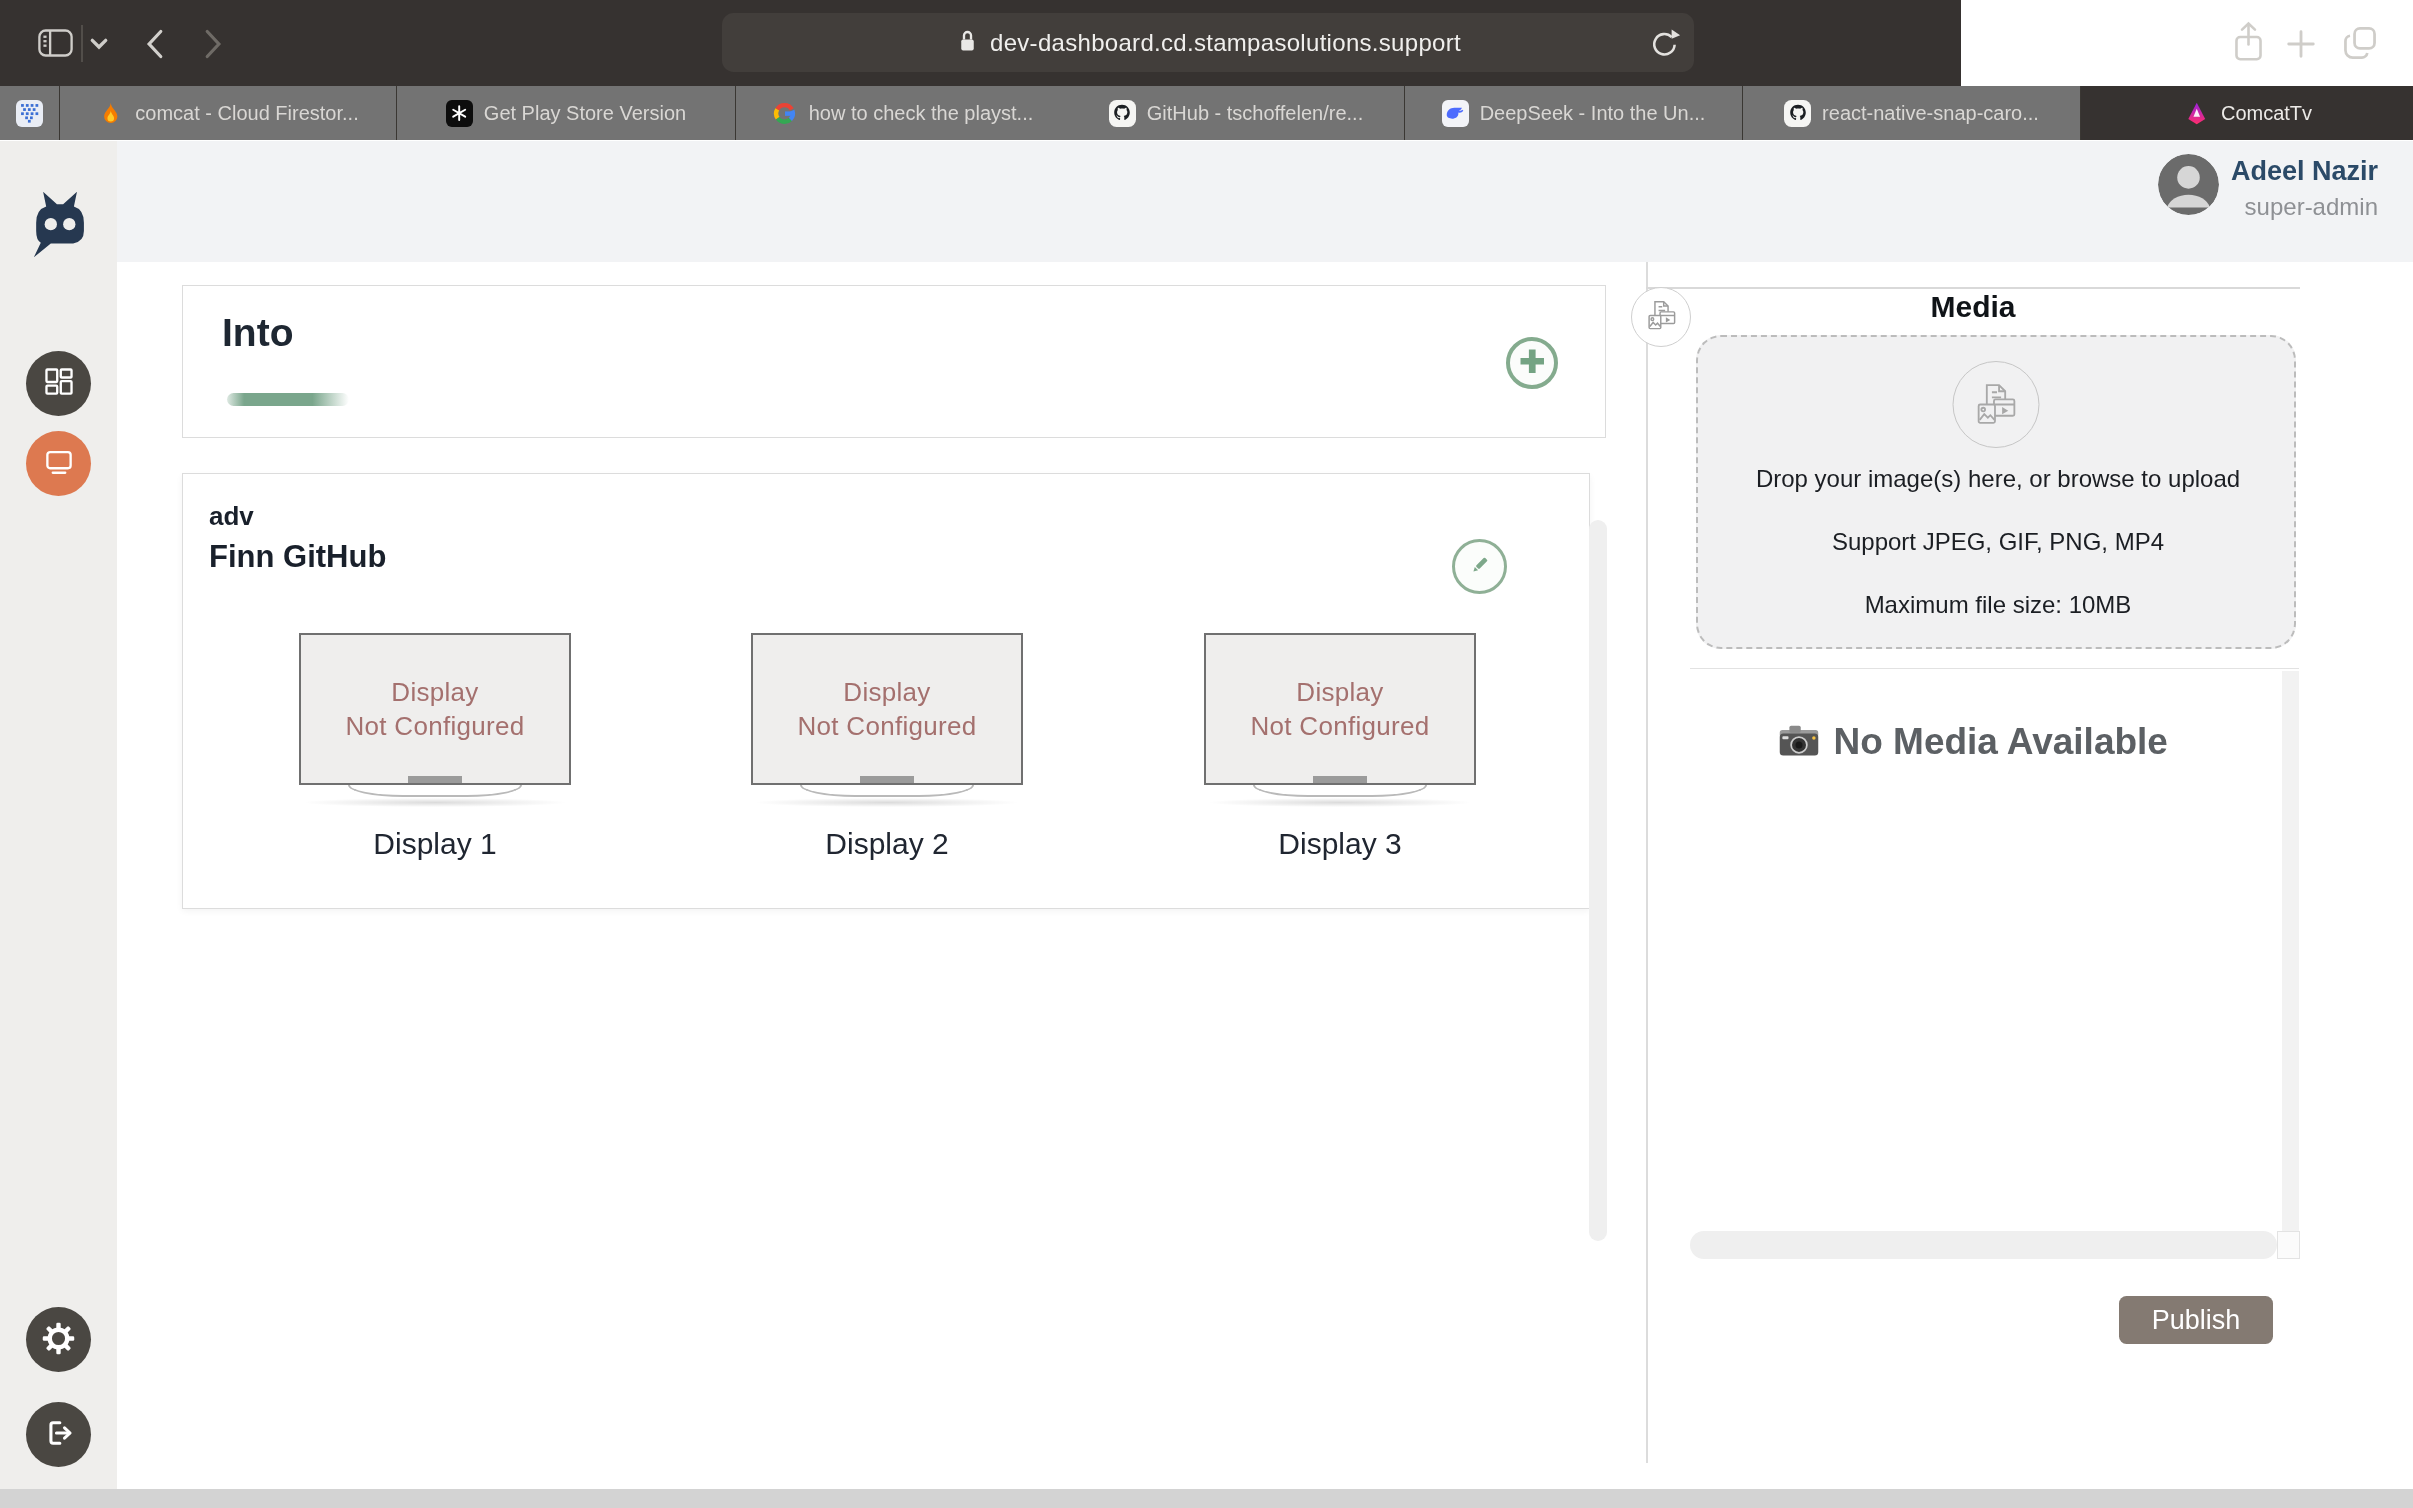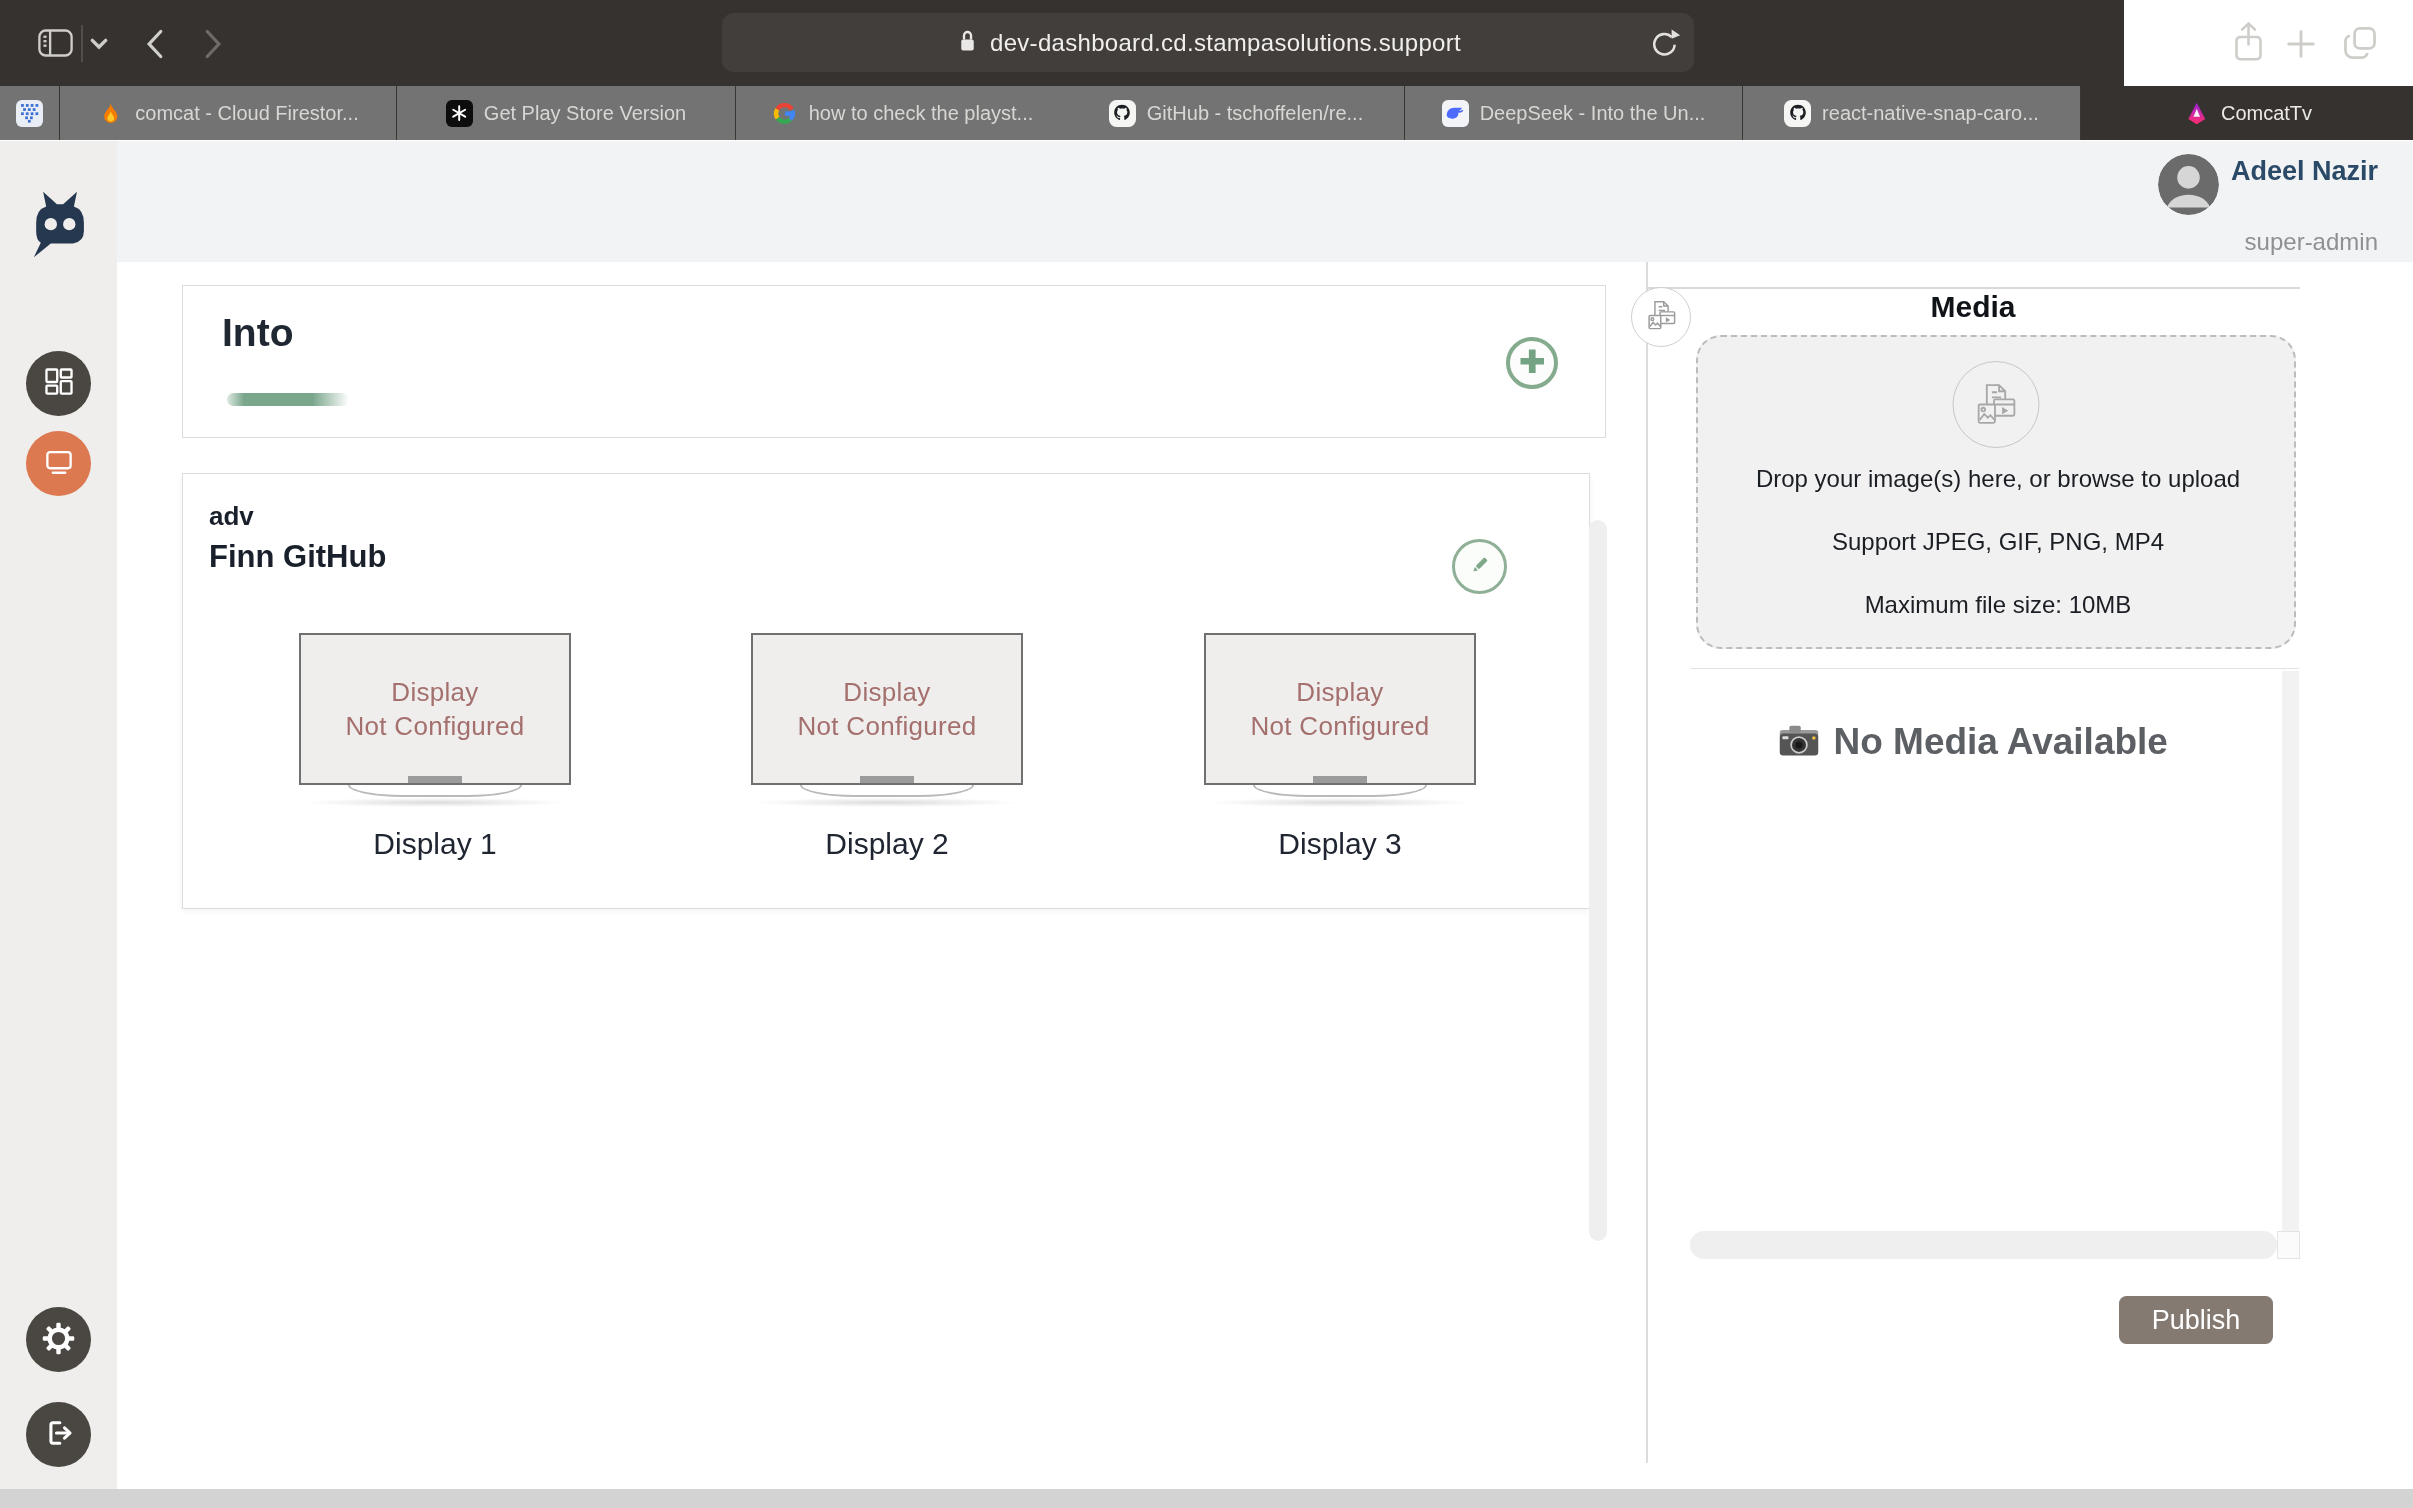--- a/index.html
+++ b/index.html
@@ -1,21 +1,21 @@
 <!DOCTYPE html>
 <html style="font-size:13.4px"><head>
 <meta charset="utf-8">
 <style>
   * { margin:0; padding:0; box-sizing:border-box; }
   html,body { background:#e9e9e9; }
   .screen { position:relative; width:2413px; height:1508px; overflow:hidden;
             background:#ffffff; font-family:"Liberation Sans", sans-serif; }
 
   
-  .toolbar { position:absolute; left:0; top:0; width:2124px; height:86px; background:#363230; }
+  .toolbar { position:absolute; left:0; top:0; width:1961px; height:86px; background:#363230; }
   .tb-ic { position:absolute; display:flex; align-items:center; justify-content:center; cursor:default; }
   .tb-sep { position:absolute; left:81px; top:25px; width:1.7px; height:37px; background:#524e4a; }
   .addr { position:absolute; left:722px; top:13.4px; width:972px; height:59px; border-radius:11.7px;
           background:#423e3b; display:flex; align-items:center; justify-content:center; gap:10px; }
   .addr-url { color:#f0efed; font-size:24px; letter-spacing:0.3px; }
   .addr-reload { position:absolute; right:13.4px; top:12.6px; }
 
   
   .tabstrip { position:absolute; left:0; top:86px; width:2413px; height:54px; background:#1d1b19; }
   .tab { position:absolute; top:0; height:54px; display:flex; align-items:center; justify-content:center;
@@ -29,21 +29,21 @@
   
   .sidebar { position:absolute; left:0; top:141px; width:117px; height:1348px; background:#efeeec; }
   .side-btn { position:absolute; left:26px; width:65px; height:65px; border-radius:50%;
               display:flex; align-items:center; justify-content:center; border:none; cursor:pointer; }
   .side-dark { background:#4a4742; }
   .side-orange { background:#dd7950; }
   .header-band { position:absolute; left:117px; top:141px; width:2296px; height:121px; background:#f2f3f5; }
   .avatar { position:absolute; left:2041px; top:13.4px; width:61px; height:61px; border-radius:50%;
             overflow:hidden; cursor:pointer; }
   .user-name { position:absolute; right:35px; top:15px; font-size:27px; font-weight:bold; color:#2b4a68; }
-  .user-role { position:absolute; right:35px; top:52px; font-size:24px; color:#8e9094;margin-top:35px; }
+  .user-role { position:absolute; right:35px; top:52px; font-size:24px; color:#8e9094; }
 
   
   .sites-card { position:absolute; left:182px; top:285px; width:1424px; height:153px;
                 background:#fff; border:0.8px solid #dcdcdc; }
   .sites-title { position:absolute; left:39px; top:25px; font-size:39px; font-weight:bold; color:#1e2732; }
   .sites-underline { position:absolute; left:44px; top:107px; width:122px; height:12.6px; border-radius:6.7px;
       background:linear-gradient(90deg, rgba(122,166,140,.25) 0%, #7aa68c 14%, #7aa68c 70%, rgba(122,166,140,0) 100%); }
   .add-site { position:absolute; left:1323px; top:51px; width:52px; height:52px; border-radius:50%;
               border:4.2px solid #84ab8e; background:#fbfcfb; display:flex; align-items:center; justify-content:center; cursor:pointer; }
 

